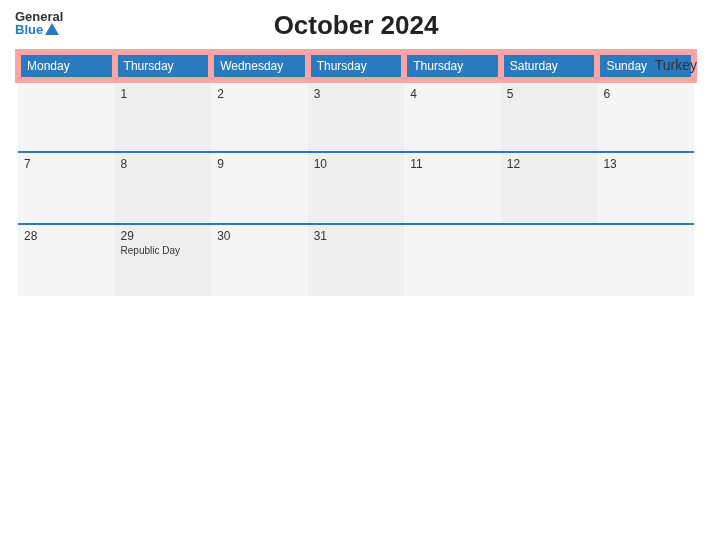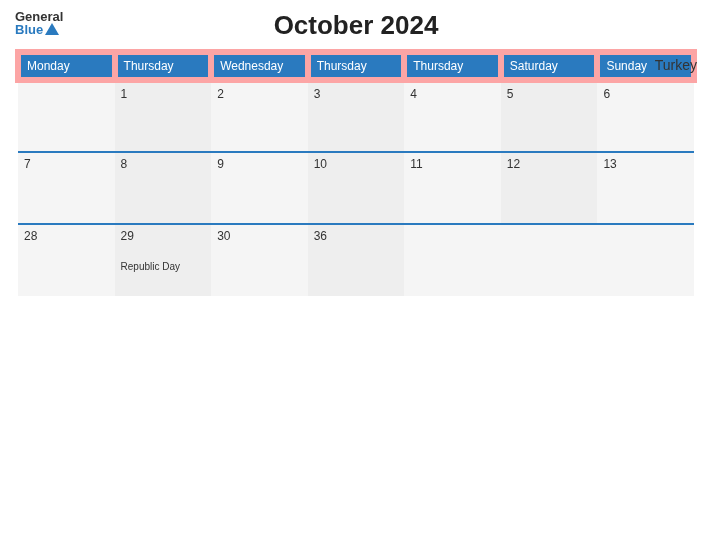--- a/index.html
+++ b/index.html
@@ -96,21 +96,21 @@
     .day-num {
       display: block;
       font-size: 12px;
       color: #333;
       margin-bottom: 2px;
     }
     .holiday {
       display: block;
       font-size: 10px;
       color: #333;
-      margin-top: 18px;
+      margin-top: 2px;
     }
     .empty-cell {
       background: #f5f5f5 !important;
     }
   </style>
 </head>
 <body>
 
 <div class="calendar-container">
   <div class="header">
@@ -187,21 +187,21 @@
             <span class="day-num">28</span>
           </td>
           <td>
             <span class="day-num">29</span>
             <span class="holiday">Republic Day</span>
           </td>
           <td>
             <span class="day-num">30</span>
           </td>
           <td>
-            <span class="day-num">36</span>
+            <span class="day-num">31</span>
           </td>
           <td class="empty-cell"></td>
           <td class="empty-cell"></td>
           <td class="empty-cell"></td>
         </tr>
       </tbody>
   </table>
 </div>
 
 </body></html>

